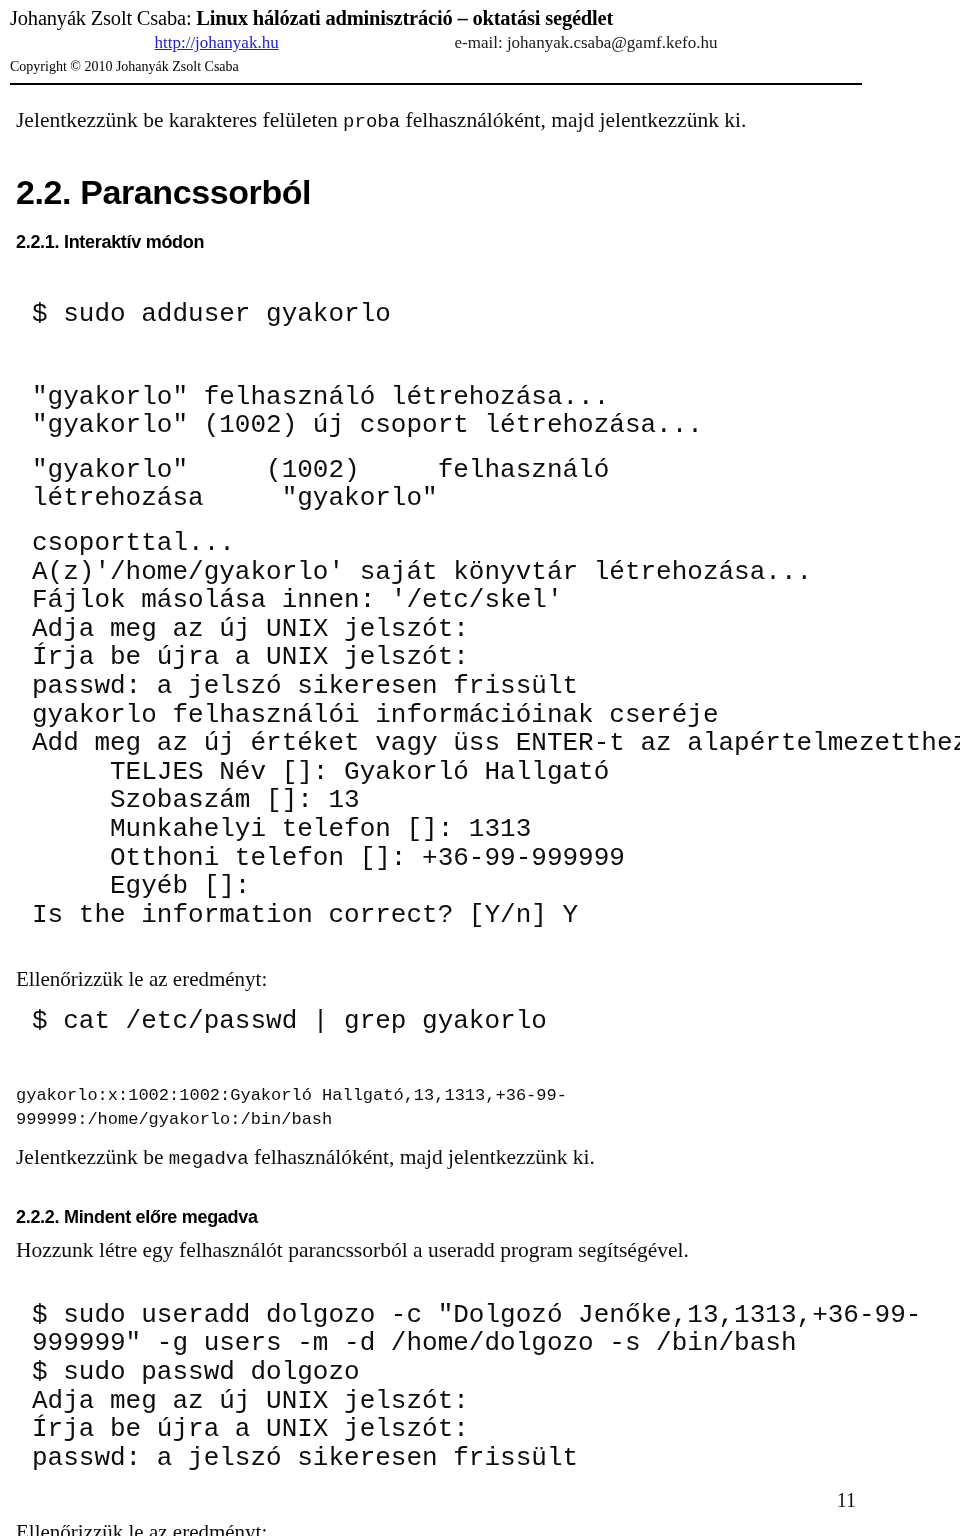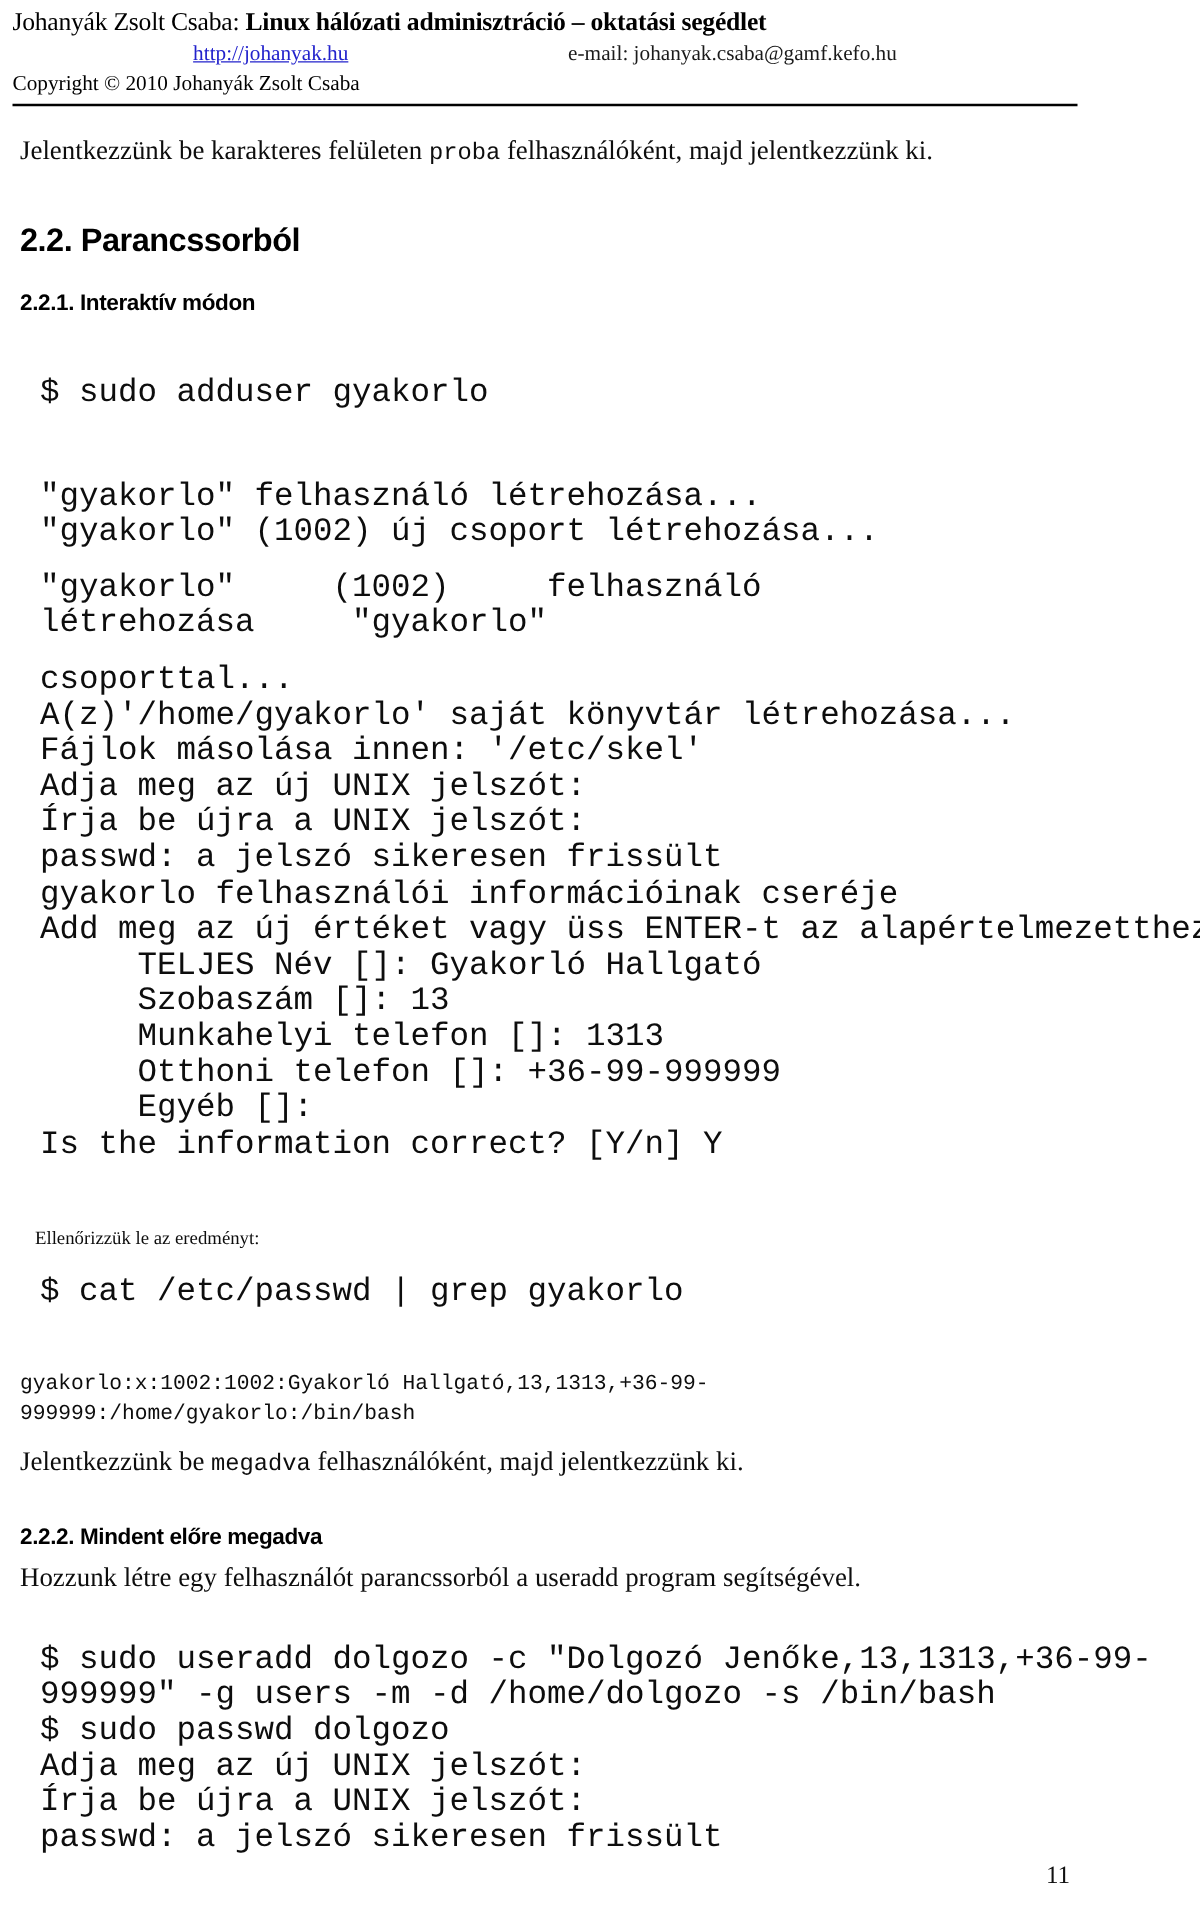--- a/index.html
+++ b/index.html
@@ -47,21 +47,21 @@
   .hdr-url {
     color: #2222cc;
     text-decoration: underline;
     width: 300px;
     display: inline-block;
   }
   .hdr-email {
     color: #1a1a1a;
   }
   .hdr-copyright {
-    font-size: 17px;
+    font-size: 14px;
     line-height: 23px;
     margin-top: 1px;
   }
   .hdr-rule {
     border: none;
     border-top: 2.5px solid #000000;
     margin: 5px 10px 0 10px;
     height: 0;
   }
 
@@ -77,21 +77,21 @@
     margin: 0 0 0 0;
     color: #0d0d0d;
   }
   .mono-inline {
     font-family: "Liberation Mono", monospace;
     font-size: 19px;
   }
   h2.sec {
     font-family: "Liberation Sans", sans-serif;
     font-weight: bold;
-    font-size: 26px;
+    font-size: 34px;
     line-height: 30px;
     margin: 0;
     letter-spacing: -0.4px;
     color: #000;
   }
   h3.subsec {
     font-family: "Liberation Sans", sans-serif;
     font-weight: bold;
     font-size: 18px;
     line-height: 27px;
@@ -114,23 +114,23 @@
   pre.term-small {
     font-family: "Liberation Mono", monospace;
     font-size: 17px;
     line-height: 24px;
     margin: 0;
     white-space: pre;
     color: #0d0d0d;
   }
   .label-serif {
     font-family: "Liberation Serif", serif;
-    font-size: 15px;
+    font-size: 21px;
     line-height: 24px;
-    margin: 12px;
+    margin: 0;
     color: #0d0d0d;
   }
   .gap-xs { height: 6px; }
   .gap-s  { height: 12px; }
   .gap-m  { height: 22px; }
   .gap-l  { height: 32px; }
   .gap-xl { height: 42px; }
 
   .page-number {
     position: absolute;

